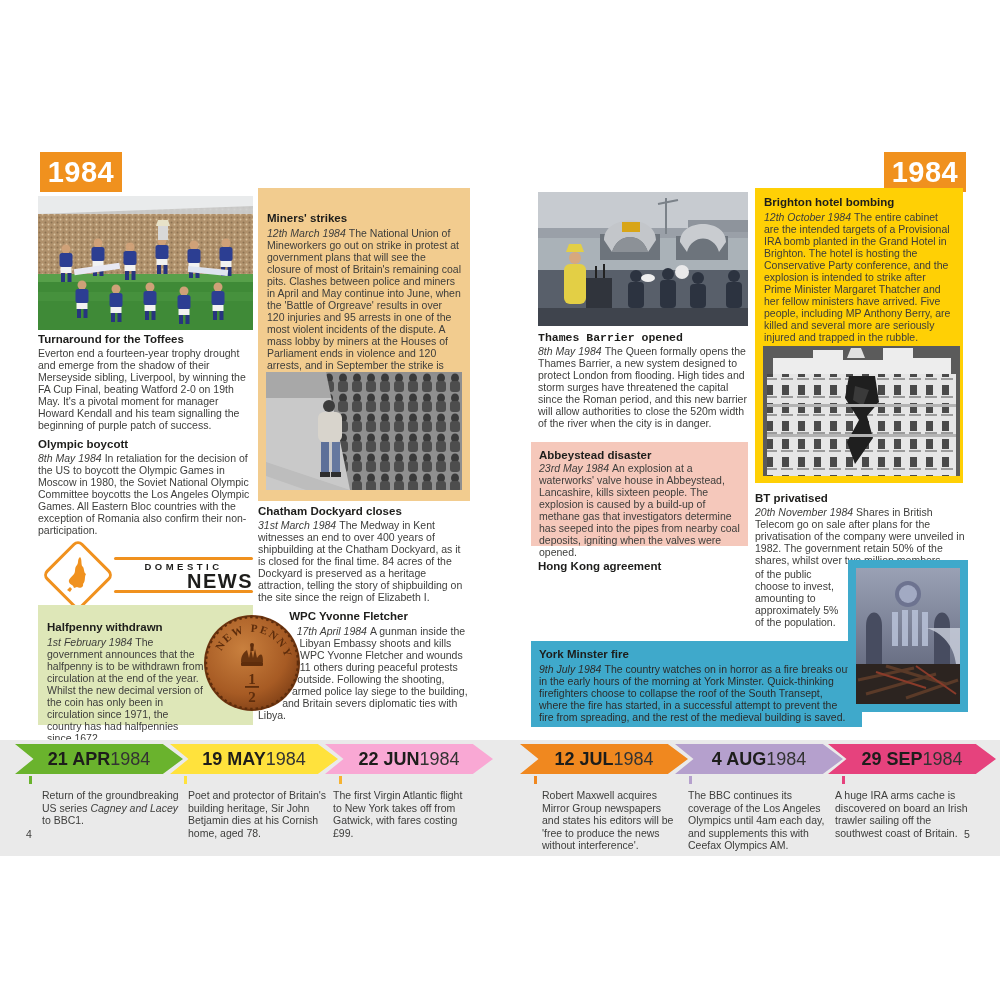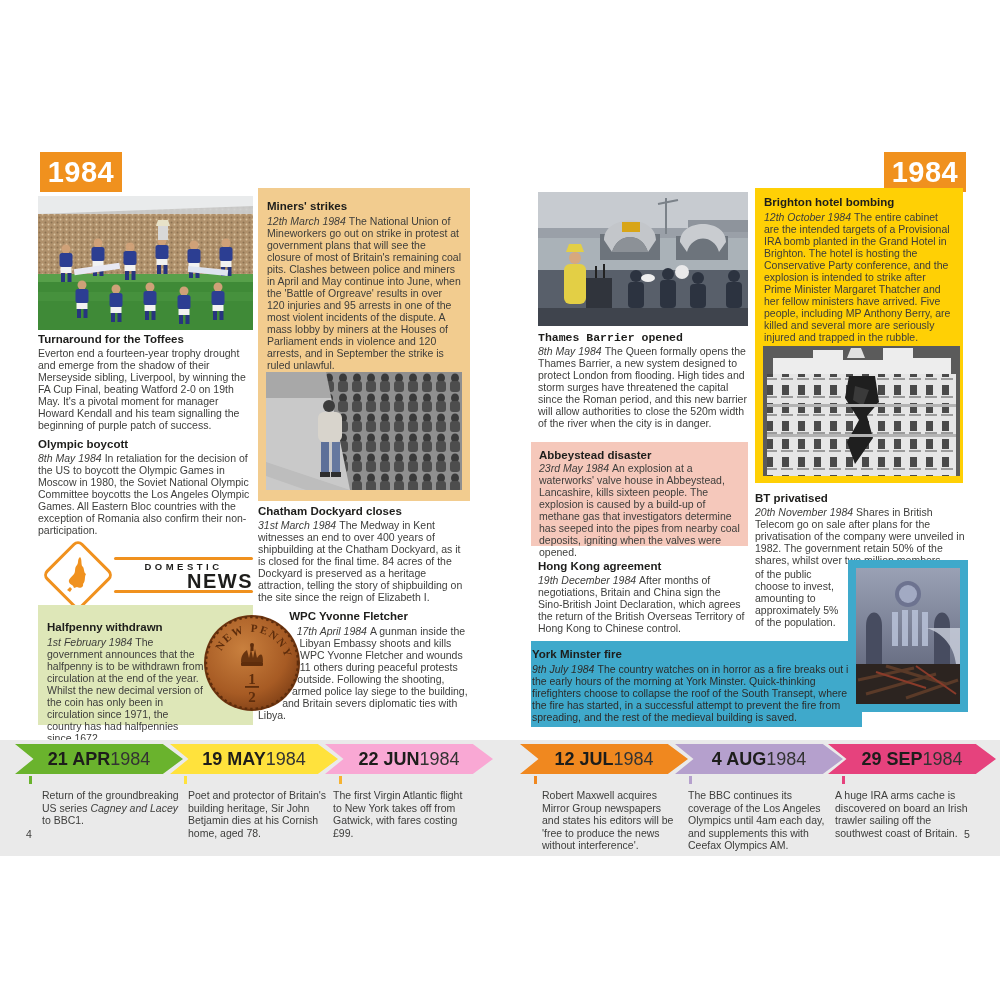--- a/index.html
+++ b/index.html
@@ -130,21 +130,21 @@
         <path d="M38,48 C38,40 42,38 44,36 L46,44 L48,35 L50,44 L52,35 L54,44 C58,38 60,40 60,48 Z" fill="#5e2d0c" opacity="0.9"></path>
         <circle cx="49" cy="31" r="2"></circle>
         <rect x="47.5" y="32" width="3" height="5"></rect>
       </g>
       <text x="49" y="70" text-anchor="middle" font-size="15" font-weight="bold" fill="#5e2d0c" font-family="Liberation Serif,serif">1</text>
       <rect x="42" y="72" width="14" height="1.8" fill="#5e2d0c"></rect>
       <text x="49" y="88" text-anchor="middle" font-size="15" font-weight="bold" fill="#5e2d0c" font-family="Liberation Serif,serif">2</text>
     </svg>
   </div>
 
-  <div class="abs box" style="left:258px;top:188px;width:212px;height:313px;background:#F2CC8F;padding:12px 9px;">
+  <div class="abs box" style="left:258px;top:188px;width:212px;height:313px;background:#F2CC8F;padding:24px 9px;">
     <h3 class="hed">Miners' strikes</h3>
     <div class="body-txt" style="margin-top:2px;">
       <span class="date">12th March 1984</span><span>The National Union of Mineworkers go out on strike in protest at government plans that will see the closure of most of Britain's remaining coal pits. Clashes between police and miners in April and May continue into June, when the 'Battle of Orgreave' results in over 120 injuries and 95 arrests in one of the most violent incidents of the dispute. A mass lobby by miners at the Houses of Parliament ends in violence and 120 arrests, and in September the strike is ruled unlawful.</span>
     </div>
   </div>
   <div class="abs" style="left:266px;top:372px;">
     <svg width="196" height="118" viewBox="0 0 196 118">
       <defs>
         <pattern id="police" width="14" height="20" patternUnits="userSpaceOnUse">
           <rect width="14" height="20" fill="#8f8f8f"></rect>
@@ -229,25 +229,22 @@
   </div>
 
   <div class="abs box" style="left:531px;top:442px;width:217px;height:104px;background:#F5C8BB;padding:7px 8px;">
     <h3 class="hed">Abbeystead disaster</h3>
     <div class="body-txt" style="margin-top:0;">
       <span class="date">23rd May 1984</span><span>An explosion at a waterworks' valve house in Abbeystead, Lancashire, kills sixteen people. The explosion is caused by a build-up of methane gas that investigators determine has seeped into the pipes from nearby coal deposits, igniting when the valves were opened.</span>
     </div>
   </div>
 
   <h3 class="hed abs" style="left:538px;top:560px;width:210px;">Hong Kong agreement</h3>
-  <div class="body-txt abs" style="left:538px;top:574px;width:210px;">
-    <span class="date">19th December 1984</span><span>After months of negotiations, Britain and China sign the Sino-British Joint Declaration, which agrees the return of the British Overseas Territory of Hong Kong to Chinese control.</span>
-  </div>
-
-  <div class="abs box" style="left:531px;top:641px;width:331px;height:86px;background:#3FA9CB;padding:7px 1px;">
+
+  <div class="abs box" style="left:531px;top:641px;width:331px;height:86px;background:#3FA9CB;padding:7px 8px;">
     <h3 class="hed">York Minster fire</h3>
     <div class="body-txt" style="margin-top:2px;color:#2c2c2b;">
       <span class="date">9th July 1984</span><span>The country watches on in horror as a fire breaks out in the early hours of the morning at York Minster. Quick-thinking firefighters choose to collapse the roof of the South Transept, where the fire has started, in a successful attempt to prevent the fire from spreading, and the rest of the medieval building is saved.</span>
     </div>
   </div>
 
   <div class="abs box" style="left:755px;top:188px;width:208px;height:295px;background:#FFD005;padding:8px 9px;">
     <h3 class="hed">Brighton hotel bombing</h3>
     <div class="body-txt" style="margin-top:2px;">
       <span class="date">12th October 1984</span><span>The entire cabinet are the intended targets of a Provisional IRA bomb planted in the Grand Hotel in Brighton. The hotel is hosting the Conservative Party conference, and the explosion is intended to strike after Prime Minister Margaret Thatcher and her fellow ministers have arrived. Five people, including MP Anthony Berry, are killed and several more are seriously injured and trapped in the rubble.</span>

